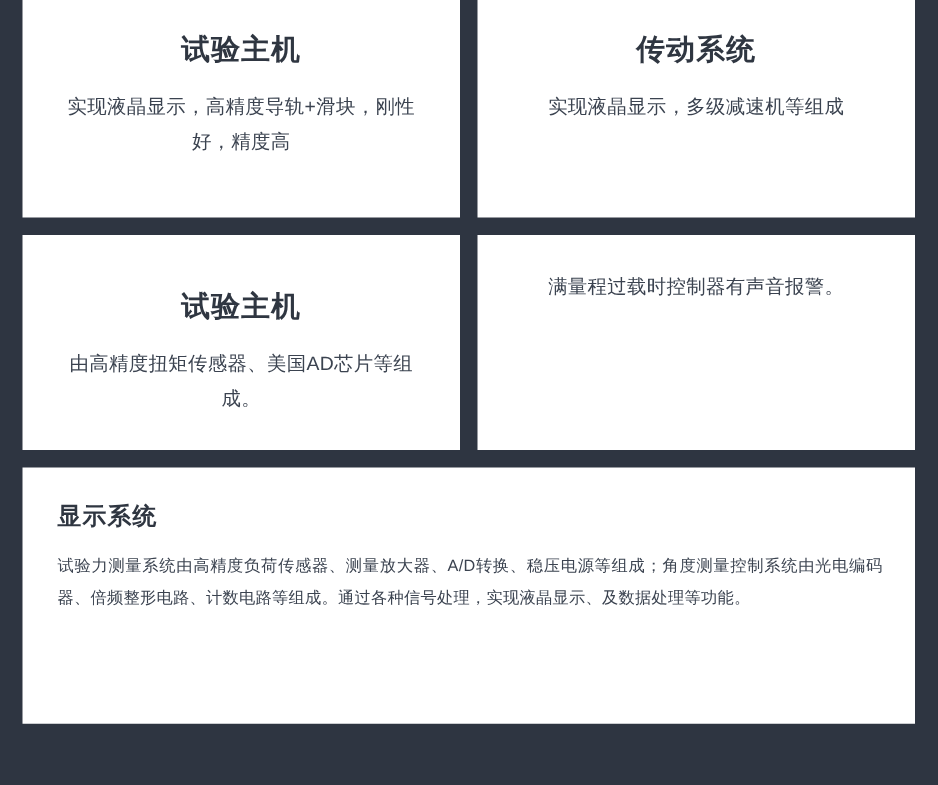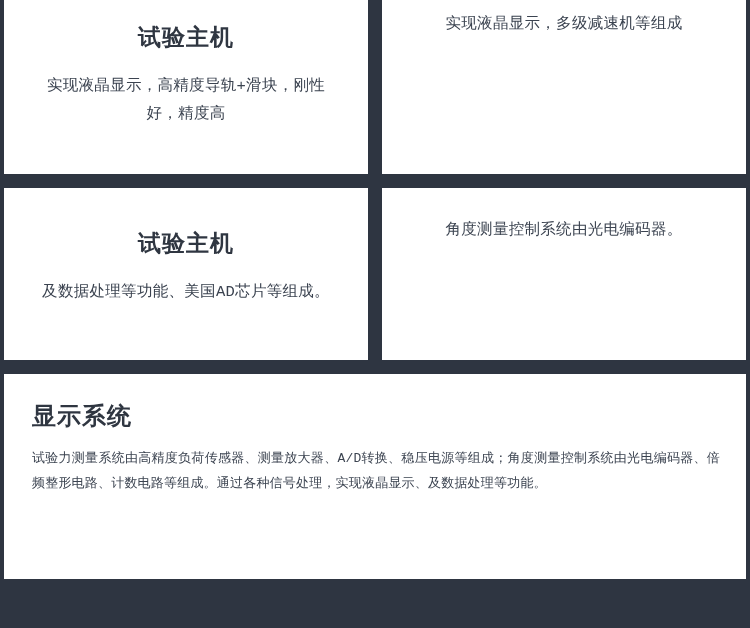--- a/index.html
+++ b/index.html
@@ -11,22 +11,21 @@
     height: 628px;
     background: #2e3541;
     font-family: "Liberation Sans", sans-serif;
     overflow: hidden;
   }
   .page {
     position: relative;
     width: 750px;
     height: 464px;
     box-sizing: border-box;
-    padding: 0 4px;
-    font-family: Liberation Mono, monospace;
+    padding: 0 18px;
   }
   .grid {
     display: grid;
     grid-template-columns: 1fr 1fr;
     column-gap: 14px;
     row-gap: 14px;
     padding-top: 0;
   }
   .card {
     background: #ffffff;
@@ -60,21 +59,21 @@
   }
   .wide-card {
     background: #ffffff;
     box-sizing: border-box;
     margin-top: 14px;
     padding: 26px 26px 30px 28px;
     height: 205px;
     text-align: left;
   }
   .wide-title {
-    font-size: 24px;
+    font-size: 19px;
     font-weight: bold;
     color: #2f3641;
     letter-spacing: 1px;
     margin: 0 0 14px 0;
   }
   .wide-text {
     font-size: 13px;
     color: #3b4350;
     line-height: 1.95;
     letter-spacing: 0.2px;
@@ -88,30 +87,31 @@
 <div class="page">
 
   <div class="grid">
 
     <div class="card card-row1">
       <div class="card-title">试验主机</div>
       <div class="card-text">实现液晶显示，高精度导轨+滑块，刚性好，精度高</div>
     </div>
 
     <div class="card card-row1">
+      <div class="card-title">传动系统</div>
       <div class="card-text">实现液晶显示，多级减速机等组成</div>
     </div>
 
     <div class="card card-row2">
       <div class="card-title">试验主机</div>
-      <div class="card-text">及数据处理等功能、美国AD芯片等组成。</div>
+      <div class="card-text">由高精度扭矩传感器、美国AD芯片等组成。</div>
     </div>
 
     <div class="card card-row2">
-      <div class="card-text">角度测量控制系统由光电编码器。</div>
+      <div class="card-text">满量程过载时控制器有声音报警。</div>
     </div>
 
   </div>
 
   <div class="wide-card">
     <div class="wide-title">显示系统</div>
     <div class="wide-text">试验力测量系统由高精度负荷传感器、测量放大器、A/D转换、稳压电源等组成；角度测量控制系统由光电编码器、倍频整形电路、计数电路等组成。通过各种信号处理，实现液晶显示、及数据处理等功能。</div>
   </div>
 
 </div>

